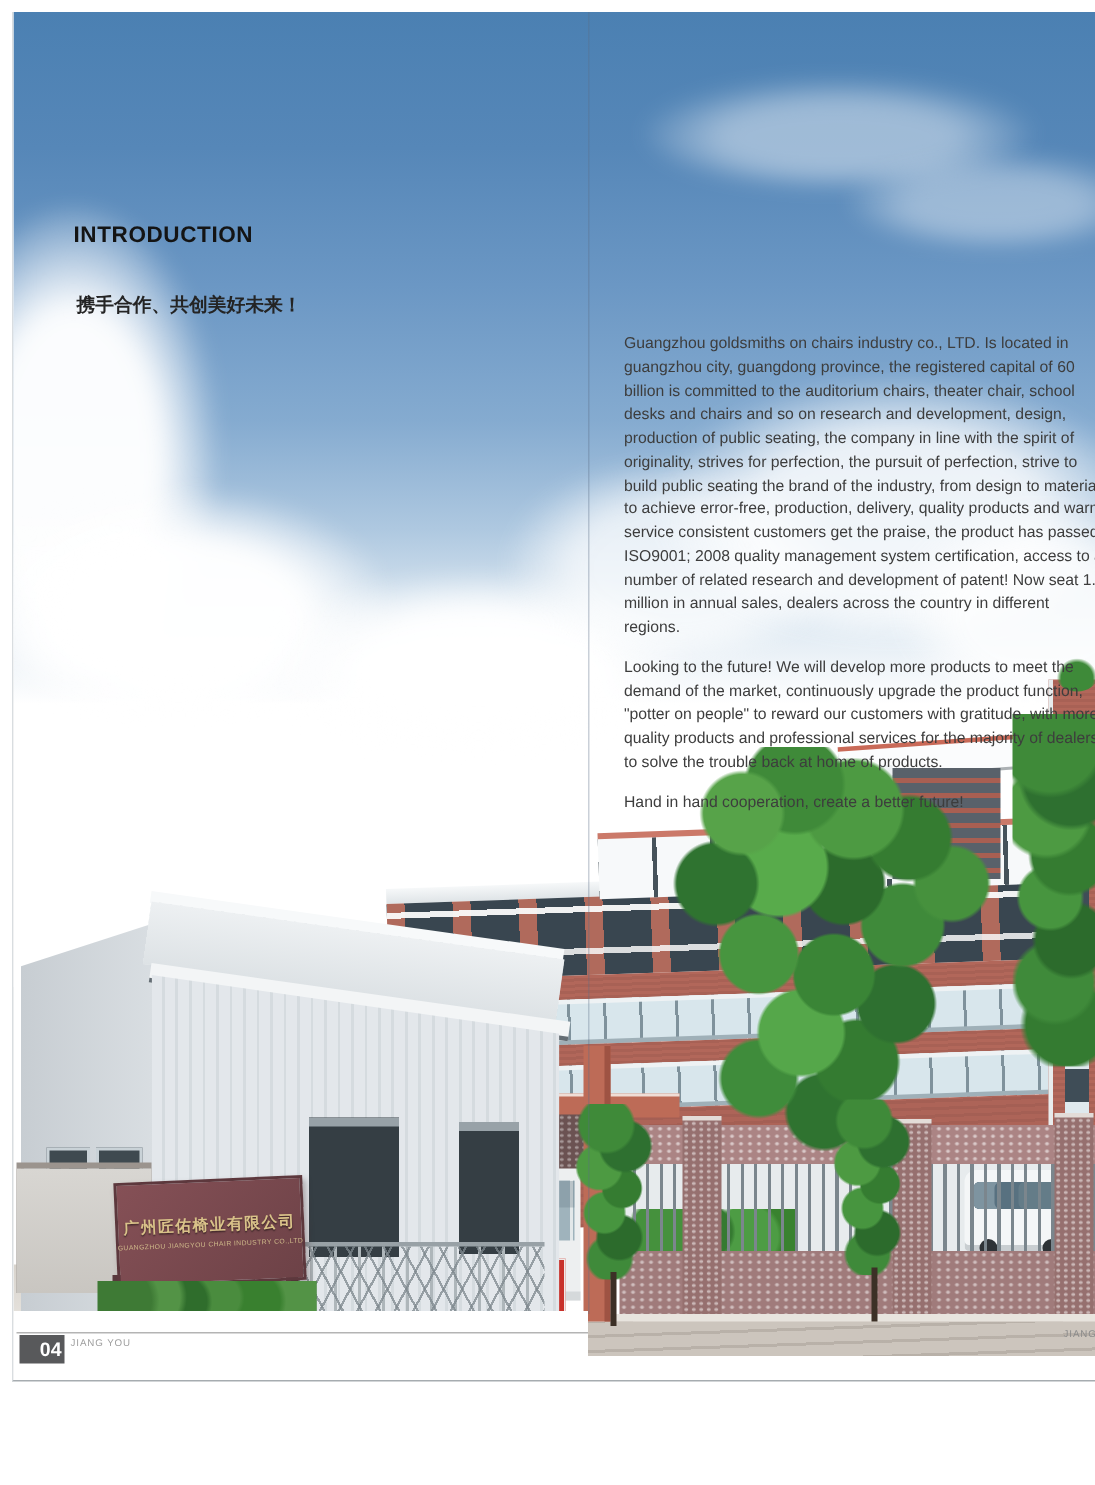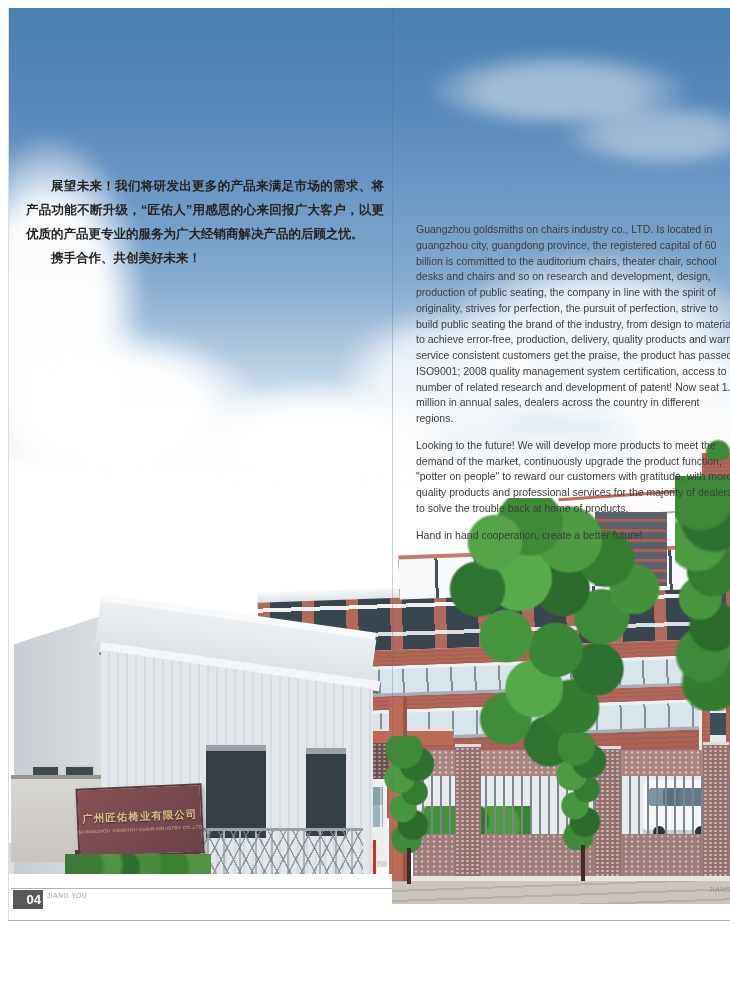--- a/index.html
+++ b/index.html
@@ -339,22 +339,22 @@
         <div class="sign-cn">广州匠佑椅业有限公司</div>
         <div class="sign-en">GUANGZHOU JIANGYOU CHAIR INDUSTRY CO.,LTD</div>
       </div>
       <div class="bushes"></div>
     </div>
   </div>
 
   <div class="gutter"></div>
 
   <div class="content-left">
+    <div class="title-en">INTRODUCTION</div>
     <div class="zh-body">
-      <p>展望未来！我们将研发出更多的产品来满足市场的需求、将产品功能不断升级，“匠佑人”用感恩的心来回报广大客户，以更优质的产品更专业的服务为广大经销商解决产品的后顾之忧。</p>
       <p>携手合作、共创美好未来！</p>
     </div>
   </div>
 
   <div class="content-right">
     <p>Guangzhou goldsmiths on chairs industry co., LTD. Is located in guangzhou city, guangdong province, the registered capital of 60 billion is committed to the auditorium chairs, theater chair, school desks and chairs and so on research and development, design, production of public seating, the company in line with the spirit of originality, strives for perfection, the pursuit of perfection, strive to build public seating the brand of the industry, from design to material to achieve error-free, production, delivery, quality products and warm service consistent customers get the praise, the product has passed ISO9001; 2008 quality management system certification, access to a number of related research and development of patent! Now seat 1.2 million in annual sales, dealers across the country in different regions.</p>
     <p>Looking to the future! We will develop more products to meet the demand of the market, continuously upgrade the product function, "potter on people" to reward our customers with gratitude, with more quality products and professional services for the majority of dealers to solve the trouble back at home of products.</p>
     <p>Hand in hand cooperation, create a better future!</p>
   </div>
 

